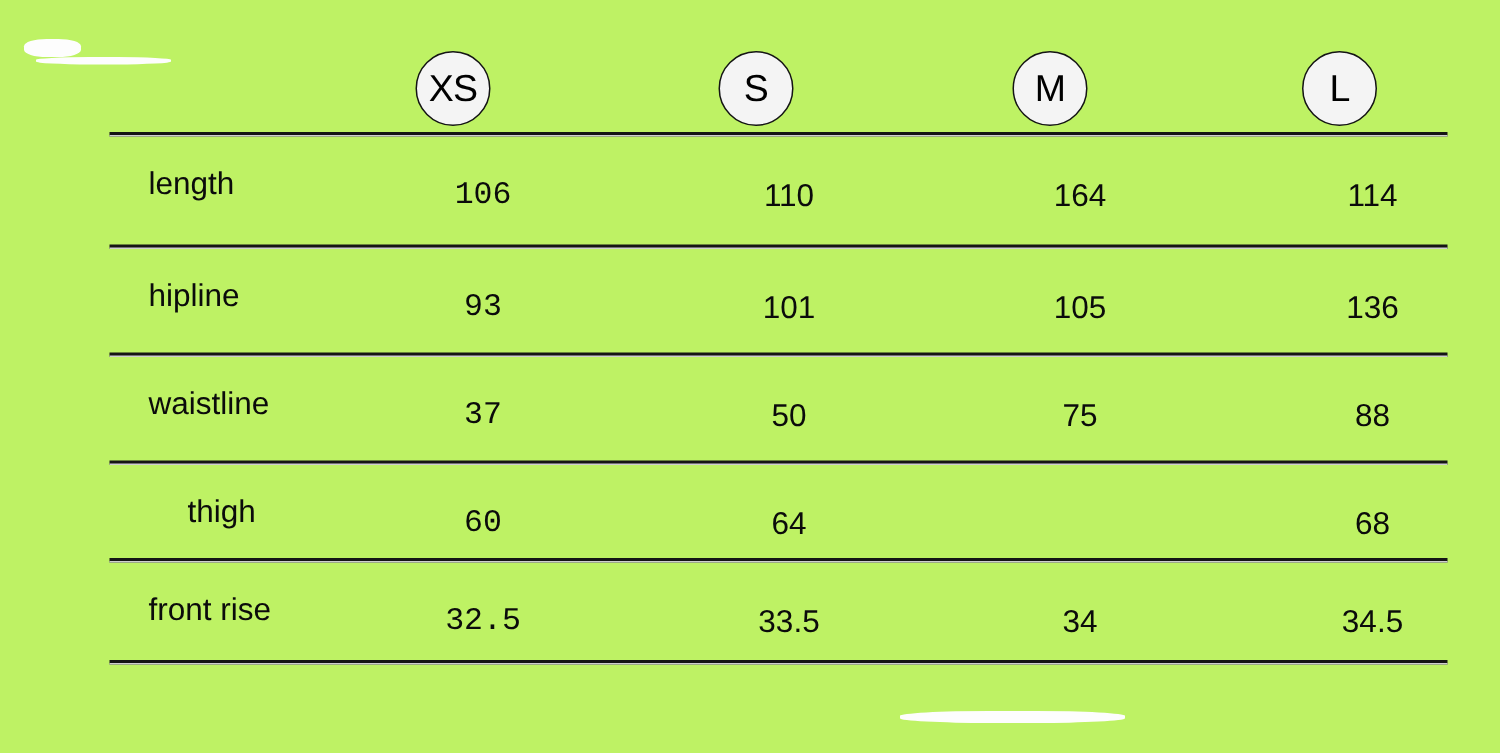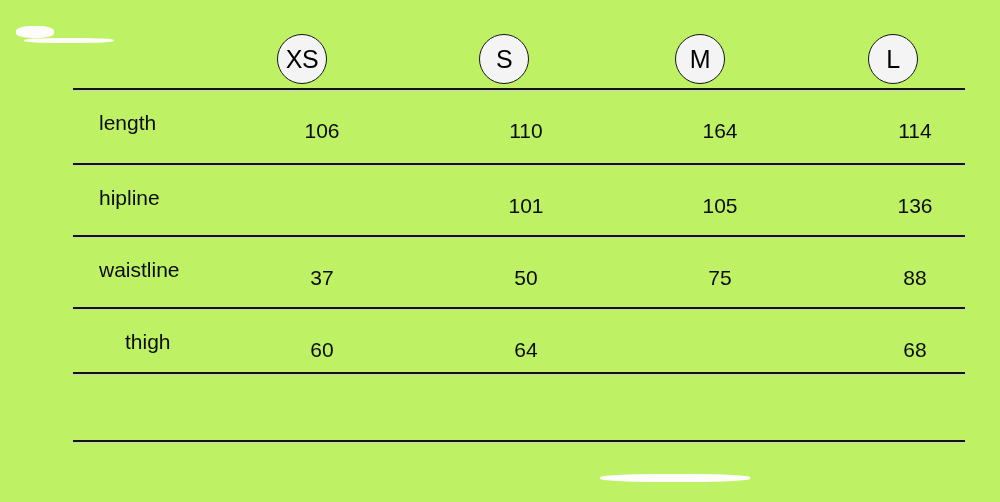--- a/index.html
+++ b/index.html
@@ -87,21 +87,21 @@
 
   .cell {
     position: absolute;
     top: 28px;
     width: 120px;
     text-align: center;
     font-size: 21px;
     color: #0b0b0b;
     white-space: nowrap;
   }
-  .cell.c0 { left: 169px; }
+  .cell.c0 { left: 169px; font-family: Liberation Mono, monospace; }
   .cell.c1 { left: 373px; }
   .cell.c2 { left: 567px; }
   .cell.c3 { left: 762px; }
 
   
   .artifact {
     position: absolute;
     background: #fdfdfd;
     border-radius: 40%;
   }
@@ -142,20 +142,21 @@
       <span class="cell c0">106</span>
       <span class="cell c1">110</span>
       <span class="cell c2">164</span>
       <span class="cell c3">114</span>
     </div>
 
     <div class="rule" style="top:163px"></div>
 
     <div class="row" style="top:166px">
       <span class="row-label">hipline</span>
+      <span class="cell c0">93</span>
       <span class="cell c1">101</span>
       <span class="cell c2">105</span>
       <span class="cell c3">136</span>
     </div>
 
     <div class="rule" style="top:235px"></div>
 
     <div class="row" style="top:238px">
       <span class="row-label">waistline</span>
       <span class="cell c0">37</span>
@@ -168,17 +169,24 @@
 
     <div class="row" style="top:310px">
       <span class="row-label indented">thigh</span>
       <span class="cell c0">60</span>
       <span class="cell c1">64</span>
       <span class="cell c3">68</span>
     </div>
 
     <div class="rule" style="top:372px"></div>
 
+    <div class="row" style="top:375px">
+      <span class="row-label">front rise</span>
+      <span class="cell c0">32.5</span>
+      <span class="cell c1">33.5</span>
+      <span class="cell c2">34</span>
+      <span class="cell c3">34.5</span>
+    </div>
 
     <div class="rule" style="top:440px"></div>
 
   </div>
 </div>
 
 </body></html>

